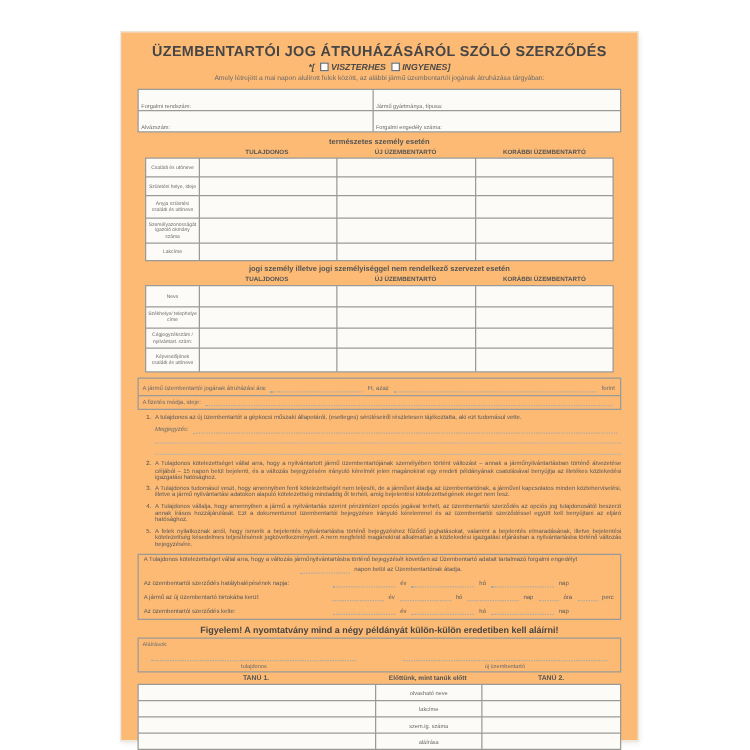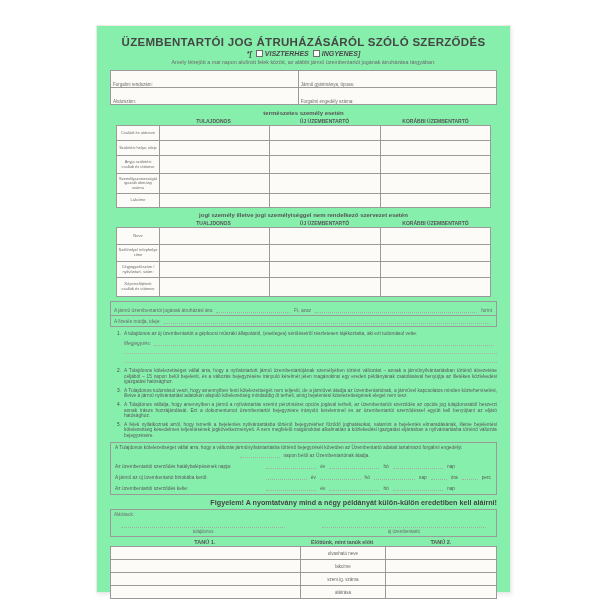--- a/index.html
+++ b/index.html
@@ -2,21 +2,21 @@
 <html><head>
 <meta charset="utf-8">
 <style>
   html,body{margin:0;padding:0;}
   body{
     width:600px;height:600px;background:#ffffff;position:relative;overflow:hidden;
     font-family:"Liberation Sans", sans-serif;color:#4a4a4a;
   }
   .paper{
     position:absolute;left:96px;top:25px;width:415px;height:568px;
-    background:#86efac;border:1px solid #eceae4;
+    background:#fdba74;border:1px solid #eceae4;
     box-shadow:1px 2px 4px rgba(0,0,0,0.08);
     box-sizing:border-box;padding:10px 13px 6px 13px;
   }
   .title{font-size:11.5px;font-weight:bold;text-align:center;letter-spacing:.3px;color:#464646;margin-bottom:2px;}
   .subtitle{font-size:7px;font-weight:bold;font-style:italic;text-align:center;margin-bottom:2px;}
   .cb{display:inline-block;width:5px;height:5px;border:1px solid #6f6f6f;vertical-align:-1px;margin:0 2px 0 4px;background:#fdfcf9;}
   .intro{font-size:5.4px;text-align:center;color:#6a6a6a;margin-bottom:5px;}
 
   .gridtable{display:grid;background:#9a9a98;gap:1px;padding:1px;}
   .gridtable>div{background:#fcfbf8;}
@@ -47,21 +47,21 @@
   .noterow{display:flex;align-items:flex-end;font-size:4.8px;font-style:italic;color:#6a6a6a;}
   .dotline{border-bottom:1px dotted #b0b0ae;height:7px;margin-bottom:1px;}
 
   .handover{border:1px solid #9a9a98;padding:2px 4px 3px 4px;margin-bottom:2px;}
   .hintro{font-size:4.8px;line-height:5.8px;text-align:justify;color:#5a5a5a;}
   .hdeadline{font-size:4.8px;text-align:center;color:#5a5a5a;margin:2px 0 3px 0;display:flex;justify-content:center;align-items:flex-end;}
   .drow{display:flex;align-items:flex-end;font-size:4.8px;color:#5a5a5a;margin-top:5px;}
   .drow .dl{flex:0 0 148px;}
   .drow .blank.sm{flex:0 0 16px;}
 
-  .attention{font-size:7.2px;font-weight:bold;text-align:right;color:#454545;margin:3px 0 2px 0;}
+  .attention{font-size:7.2px;font-weight:bold;text-align:center;color:#454545;margin:3px 0 2px 0;}
 
   .sigbox{border:1px solid #9a9a98;position:relative;padding:11px 10px 2px 10px;margin-bottom:2px;}
   .sigbox .boxlabel{position:absolute;left:3px;top:2px;font-size:4.5px;color:#6e6e6e;}
   .sigrow{display:flex;justify-content:space-between;}
   .sigcol{width:45%;}
   .sigline{border-bottom:1px dotted #a9a9a7;height:6px;}
   .siglabel{font-size:4.5px;text-align:center;color:#6a6a6a;padding-top:1px;}
 
   .tanuhdr{display:flex;align-items:flex-end;margin:2px 0 1px 0;}
   .tanuhdr .t1{flex:0 0 49%;text-align:center;font-size:5.5px;font-weight:bold;color:#555;}

